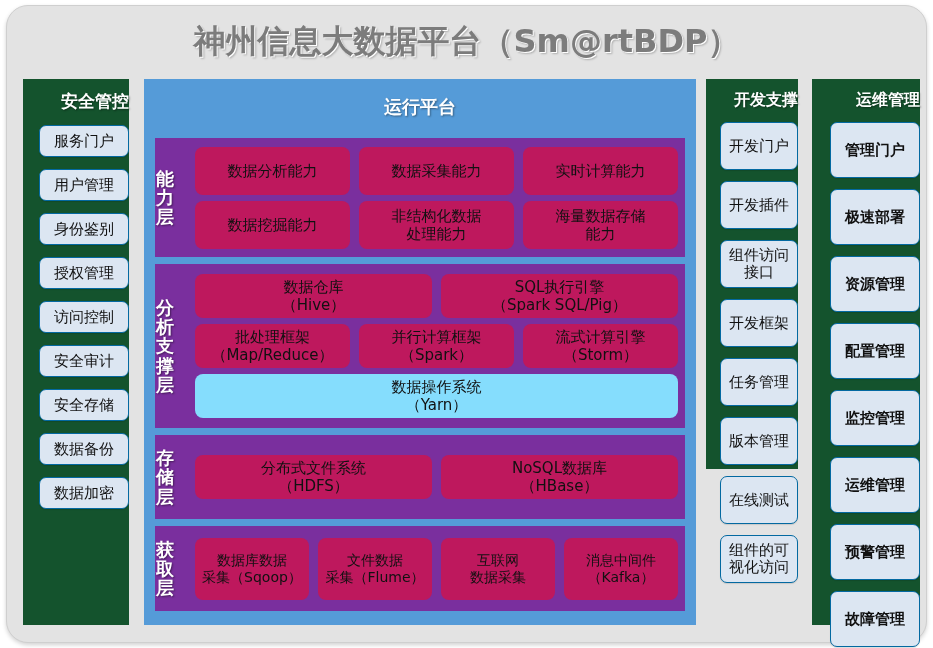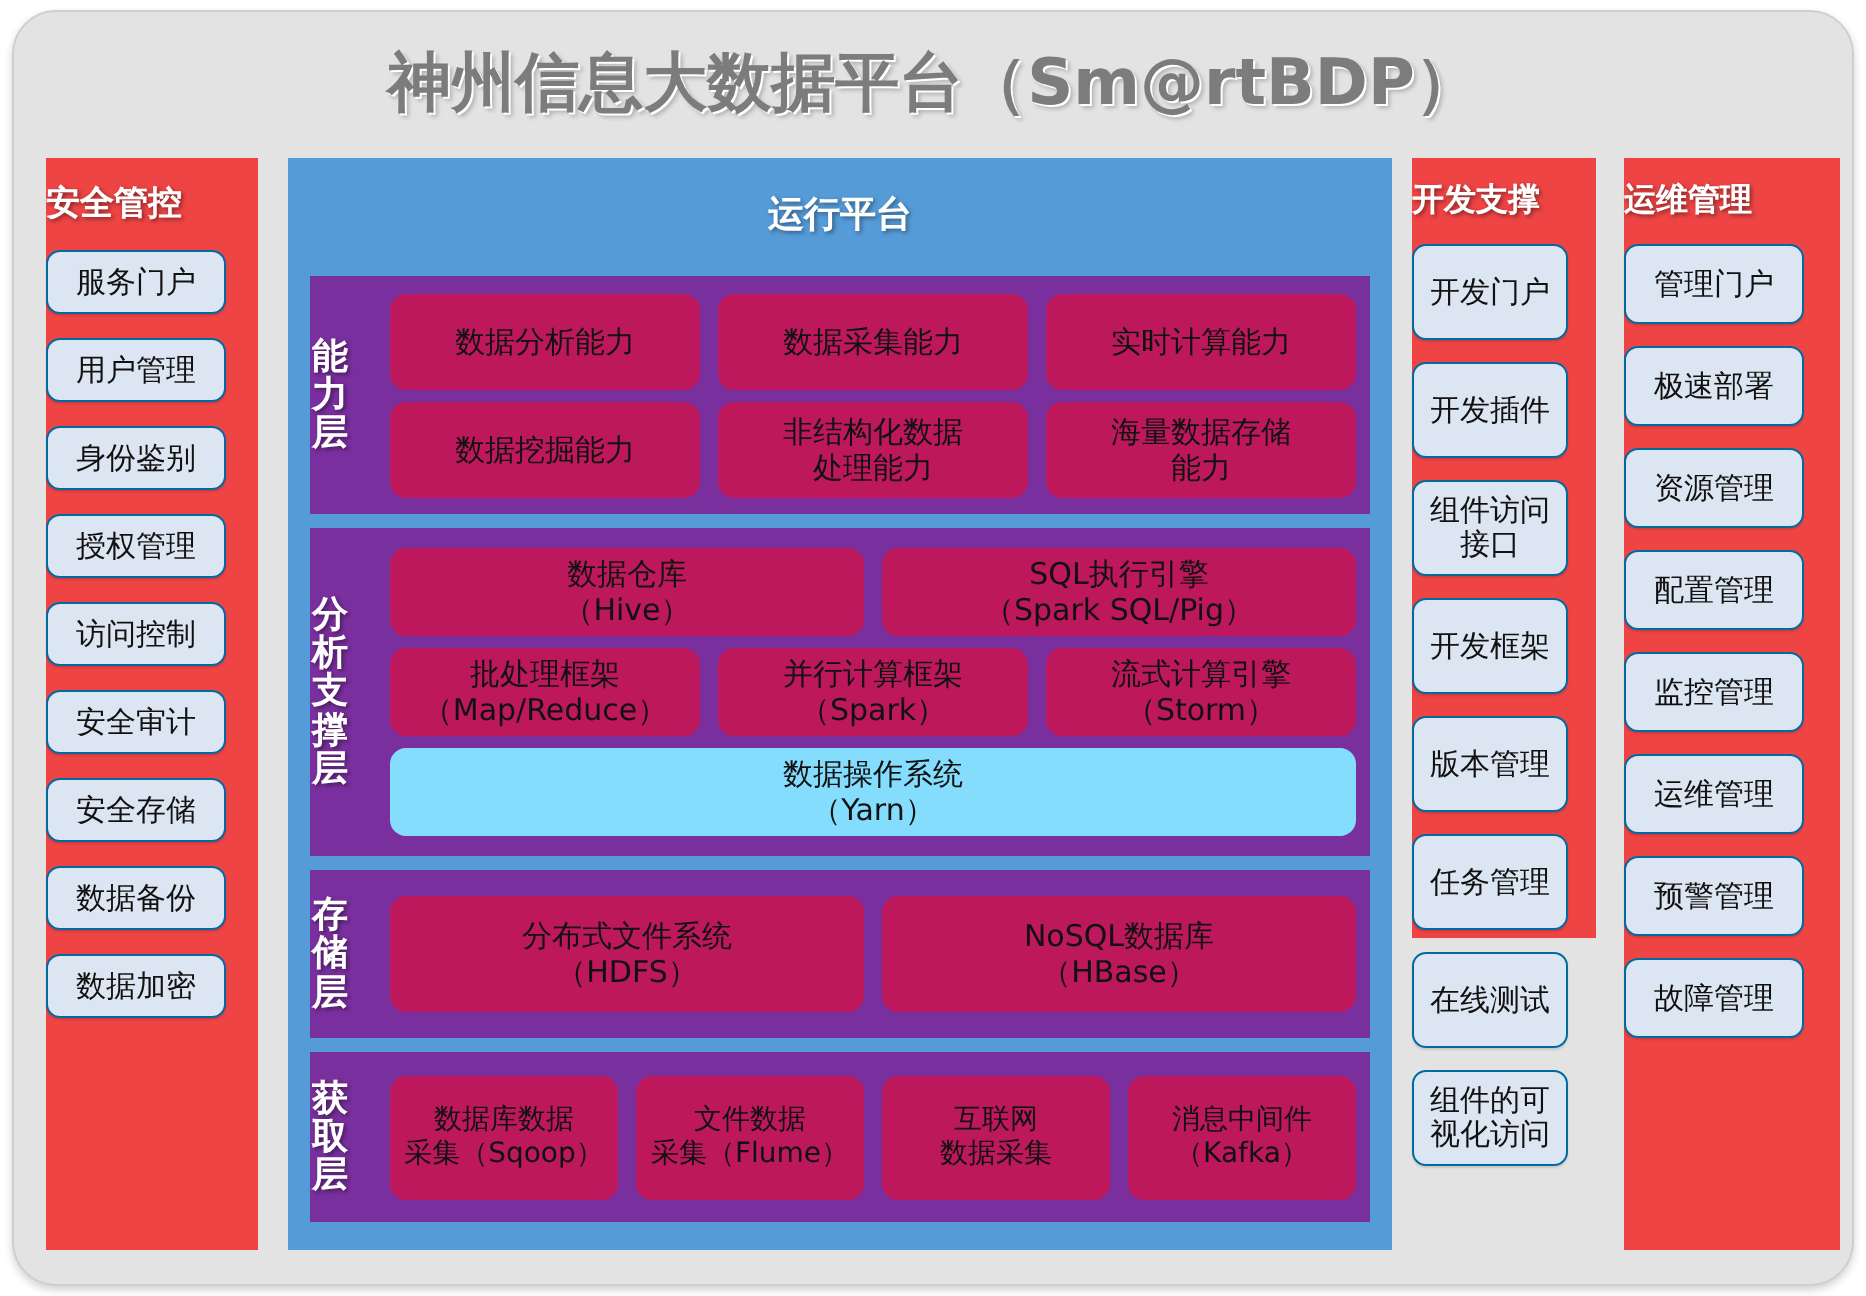--- a/index.html
+++ b/index.html
@@ -32,24 +32,24 @@
     font-weight: bold;
     color: #7c7c7c;
     letter-spacing: 0px;
     text-shadow: 1px 1px 0 #ffffff, 2px 2px 2px rgba(0,0,0,0.22);
     white-space: nowrap;
   }
 
   
   .col {
     position: absolute;
-    background: #ef4444;
+    background: #14532d;
     display: flex;
     flex-direction: column;
-    align-items: flex-start;
+    align-items: flex-end;
   }
   .col-head {
     color: #ffffff;
     font-weight: bold;
     font-size: 17px;
     text-shadow: 1px 1px 2px rgba(0,0,0,0.45);
     white-space: nowrap;
   }
   .pill {
     background: #dce6f2;
@@ -71,21 +71,21 @@
   #col-security .pill { width: 90px; height: 32px; margin-top: 12px; }
 
   
   #col-dev { left: 699px; top: 73px; width: 92px; height: 390px; }
   #col-dev .col-head { margin-top: 11px; font-size: 16px; }
   #col-dev .pill { width: 78px; height: 48px; margin-top: 11px; }
 
   
   #col-ops { left: 805px; top: 73px; width: 108px; height: 546px; }
   #col-ops .col-head { margin-top: 11px; font-size: 16px; }
-  #col-ops .pill { width: 90px; height: 40px; margin-top: 11px; }
+  #col-ops .pill { width: 90px; height: 56px; margin-top: 11px; font-weight: bold; }
 
   
   #platform {
     position: absolute;
     left: 137px; top: 73px;
     width: 552px; height: 546px;
     background: #559bd8;
   }
   #platform-head {
     text-align: center;
@@ -146,21 +146,21 @@
   #layer-ana    { top: 185px; height: 164px; }
   #layer-sto    { top: 356px; height: 84px;  }
   #layer-acq    { top: 447px; height: 85px;  }
 
   #layer-cap .row { height: 48px; }
   #layer-cap .box { flex: 1; }
 
   #layer-ana .row { height: 44px; }
   #layer-ana .box { flex: 1; }
 
-  #layer-sto .row { height: 58px; }
+  #layer-sto .row { height: 44px; }
   #layer-sto .box { flex: 1; }
 
   #layer-acq .row { height: 62px; }
   #layer-acq .box { flex: 1; font-size: 14px; }
 </style>
 </head>
 <body>
 
 <div id="frame">
 
@@ -245,22 +245,22 @@
       </div>
   </div>
 
   <div id="col-dev" class="col">
     <div class="col-head">开发支撑</div>
     <div class="col-items">
         <div class="pill">开发门户</div>
         <div class="pill">开发插件</div>
         <div class="pill">组件访问<br>接口</div>
         <div class="pill">开发框架</div>
+        <div class="pill">任务管理</div>
         <div class="pill">版本管理</div>
-        <div class="pill">任务管理</div>
         <div class="pill">在线测试</div>
         <div class="pill">组件的可<br>视化访问</div>
       </div>
   </div>
 
   <div id="col-ops" class="col">
     <div class="col-head">运维管理</div>
     <div class="col-items">
         <div class="pill">管理门户</div>
         <div class="pill">极速部署</div>

